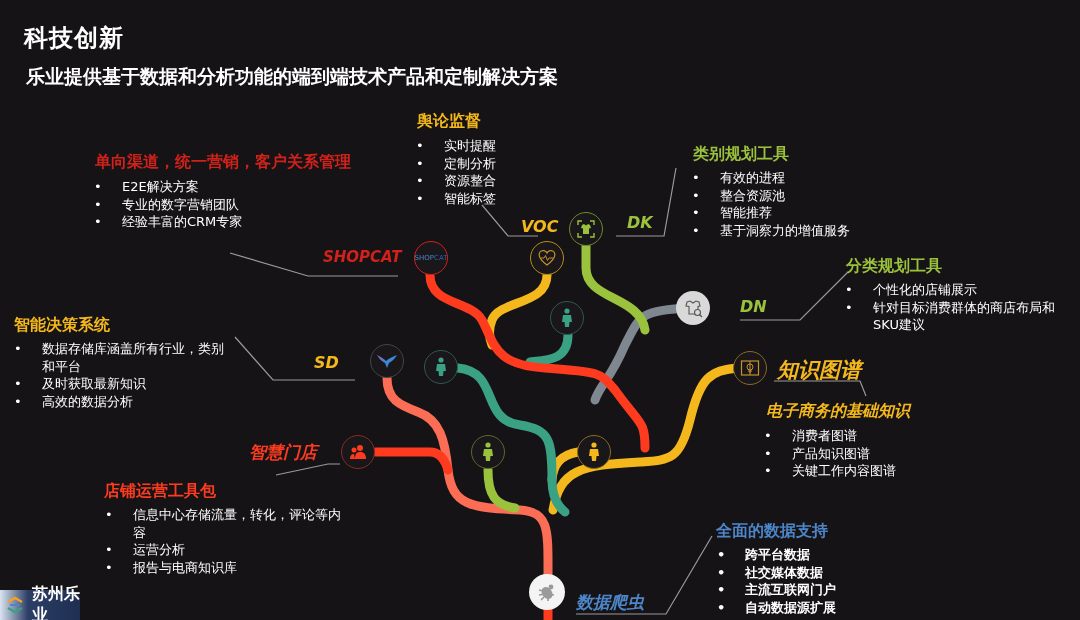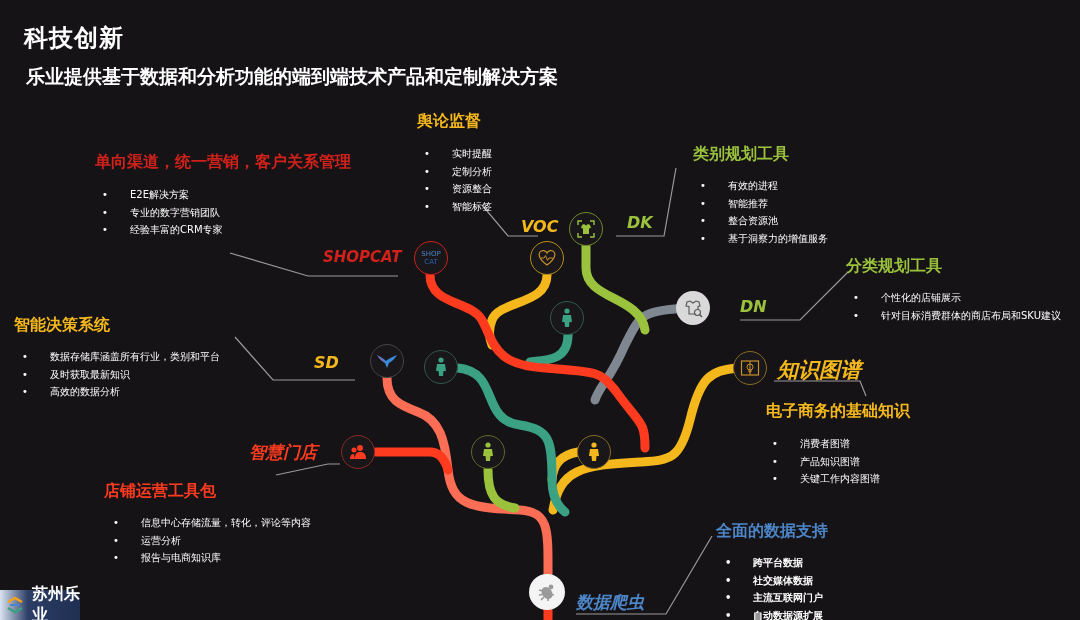--- a/index.html
+++ b/index.html
@@ -2,21 +2,21 @@
 <html><head>
 <meta charset="utf-8">
 <style>
   html, body { margin:0; padding:0; }
   body { width:1080px; height:620px; background:#161316; position:relative; overflow:hidden;
          font-family:"DejaVu Sans", "Liberation Sans", sans-serif; color:#fff; }
   .abs { position:absolute; }
   .title { left:24px; top:22px; font-size:24px; font-weight:bold; color:#fff; letter-spacing:1px; }
   .subtitle { left:26px; top:64px; font-size:19px; font-weight:bold; color:#fff; }
   .h { font-weight:bold; font-size:16px; white-space:nowrap; }
-  ul.b { list-style:none; margin:8px; padding:0; font-size:10px; line-height:17.5px; color:#fff; }
+  ul.b { list-style:none; margin:0; padding:0; font-size:13px; line-height:17.5px; color:#fff; }
   ul.b li { position:relative; padding-left:30px; }
   ul.b li::before { content:"•"; position:absolute; left:2px; top:0; color:#fff; }
   .tag { font-weight:bold; font-size:16px; white-space:nowrap;font-style:italic; }
   svg.tree { position:absolute; left:0; top:0; }
   .node { position:absolute; width:34px; height:34px; border-radius:50%; background:#1a171a;
           box-sizing:border-box; display:flex; align-items:center; justify-content:center; }
   .logo { left:0; top:590px; width:80px; height:30px; background:linear-gradient(90deg,#d9e3f0 0%,#2c3e66 35%,#1f2f52 100%);
           border-top-right-radius:10px; display:flex; align-items:center; }
   .logo-mark { width:18px; height:18px; margin-left:6px; position:relative; }
   .logo-text { font-size:16px; font-weight:bold; color:#fff; margin-left:8px; }
@@ -78,39 +78,39 @@
 <ul class="abs b" style="left:414px;top:137px;">
   <li>实时提醒</li>
   <li>定制分析</li>
   <li>资源整合</li>
   <li>智能标签</li>
 </ul>
 
 <div class="abs h" style="left:693px;top:144px;color:#9ac23c;">类别规划工具</div>
 <ul class="abs b" style="left:690px;top:169px;">
   <li>有效的进程</li>
+  <li>整合资源池</li>
   <li>智能推荐</li>
-  <li>整合资源池</li>
   <li>基于洞察力的增值服务</li>
 </ul>
 
 <div class="abs h" style="left:846px;top:256px;color:#9ac23c;">分类规划工具</div>
 <ul class="abs b" style="left:843px;top:281px;width:235px;">
   <li>个性化的店铺展示</li>
   <li>针对目标消费群体的商店布局和SKU建议</li>
 </ul>
 
 <div class="abs h" style="left:14px;top:315px;color:#f5b81c;">智能决策系统</div>
 <ul class="abs b" style="left:12px;top:340px;width:218px;">
   <li>数据存储库涵盖所有行业，类别和平台</li>
   <li>及时获取最新知识</li>
   <li>高效的数据分析</li>
 </ul>
 
-<div class="abs h" style="left:766px;top:401px;color:#f5b81c;">电子商务的基础知识</div>
+<div class="abs h" style="left:766px;top:401px;color:#f5b81c;font-style:italic;">电子商务的基础知识</div>
 <ul class="abs b" style="left:762px;top:427px;">
   <li>消费者图谱</li>
   <li>产品知识图谱</li>
   <li>关键工作内容图谱</li>
 </ul>
 
 <div class="abs h" style="left:104px;top:481px;color:#ff3b1f;">店铺运营工具包</div>
 <ul class="abs b" style="left:103px;top:506px;width:245px;">
   <li>信息中心存储流量，转化，评论等内容</li>
   <li>运营分析</li>
@@ -128,21 +128,21 @@
 <div class="abs tag" style="left:323px;top:248px;color:#d0211a;font-size:15px;">SHOPCAT</div>
 <div class="abs tag" style="left:521px;top:217px;color:#f5b81c;">VOC</div>
 <div class="abs tag" style="left:627px;top:213px;color:#9ac23c;">DK</div>
 <div class="abs tag" style="left:740px;top:297px;color:#9ac23c;">DN</div>
 <div class="abs tag" style="left:314px;top:353px;color:#f5b81c;">SD</div>
 <div class="abs tag" style="left:777px;top:356px;color:#f5b81c;font-size:21px;">知识图谱</div>
 <div class="abs tag" style="left:249px;top:441px;color:#ff3b1f;font-size:17px;">智慧门店</div>
 <div class="abs tag" style="left:576px;top:591px;color:#4c86c8;font-size:17px;">数据爬虫</div>
 
 <div class="node" style="left:414px;top:241px;border:1.5px solid #d0211a;flex-direction:column;">
-  <span style="display:flex;flex-direction:column;align-items:center;line-height:8px;">
+  <span style="display:flex;flex-direction:row;align-items:center;line-height:8px;">
     <span style="font-size:7px;color:#4c86c8;">SHOP</span>
     <span style="font-size:7px;color:#2a62b0;text-align:right;">CAT</span>
   </span>
 </div>
 
 <div class="node" style="left:530px;top:241px;border:1.5px solid #b88c1a;">
   <svg width="20" height="18" viewBox="0 0 20 18">
       <path d="M10 16 C 2 10, 1 6, 3 3 C 5 0.5, 9 1.5, 10 4 C 11 1.5, 15 0.5, 17 3 C 19 6, 18 10, 10 16 Z" fill="none" stroke="#c6902a" stroke-width="1.2"></path>
       <path d="M4 9 L7 9 L8.5 6.5 L10.5 11.5 L12 9 L16 9" fill="none" stroke="#c6902a" stroke-width="1"></path>
     </svg>

